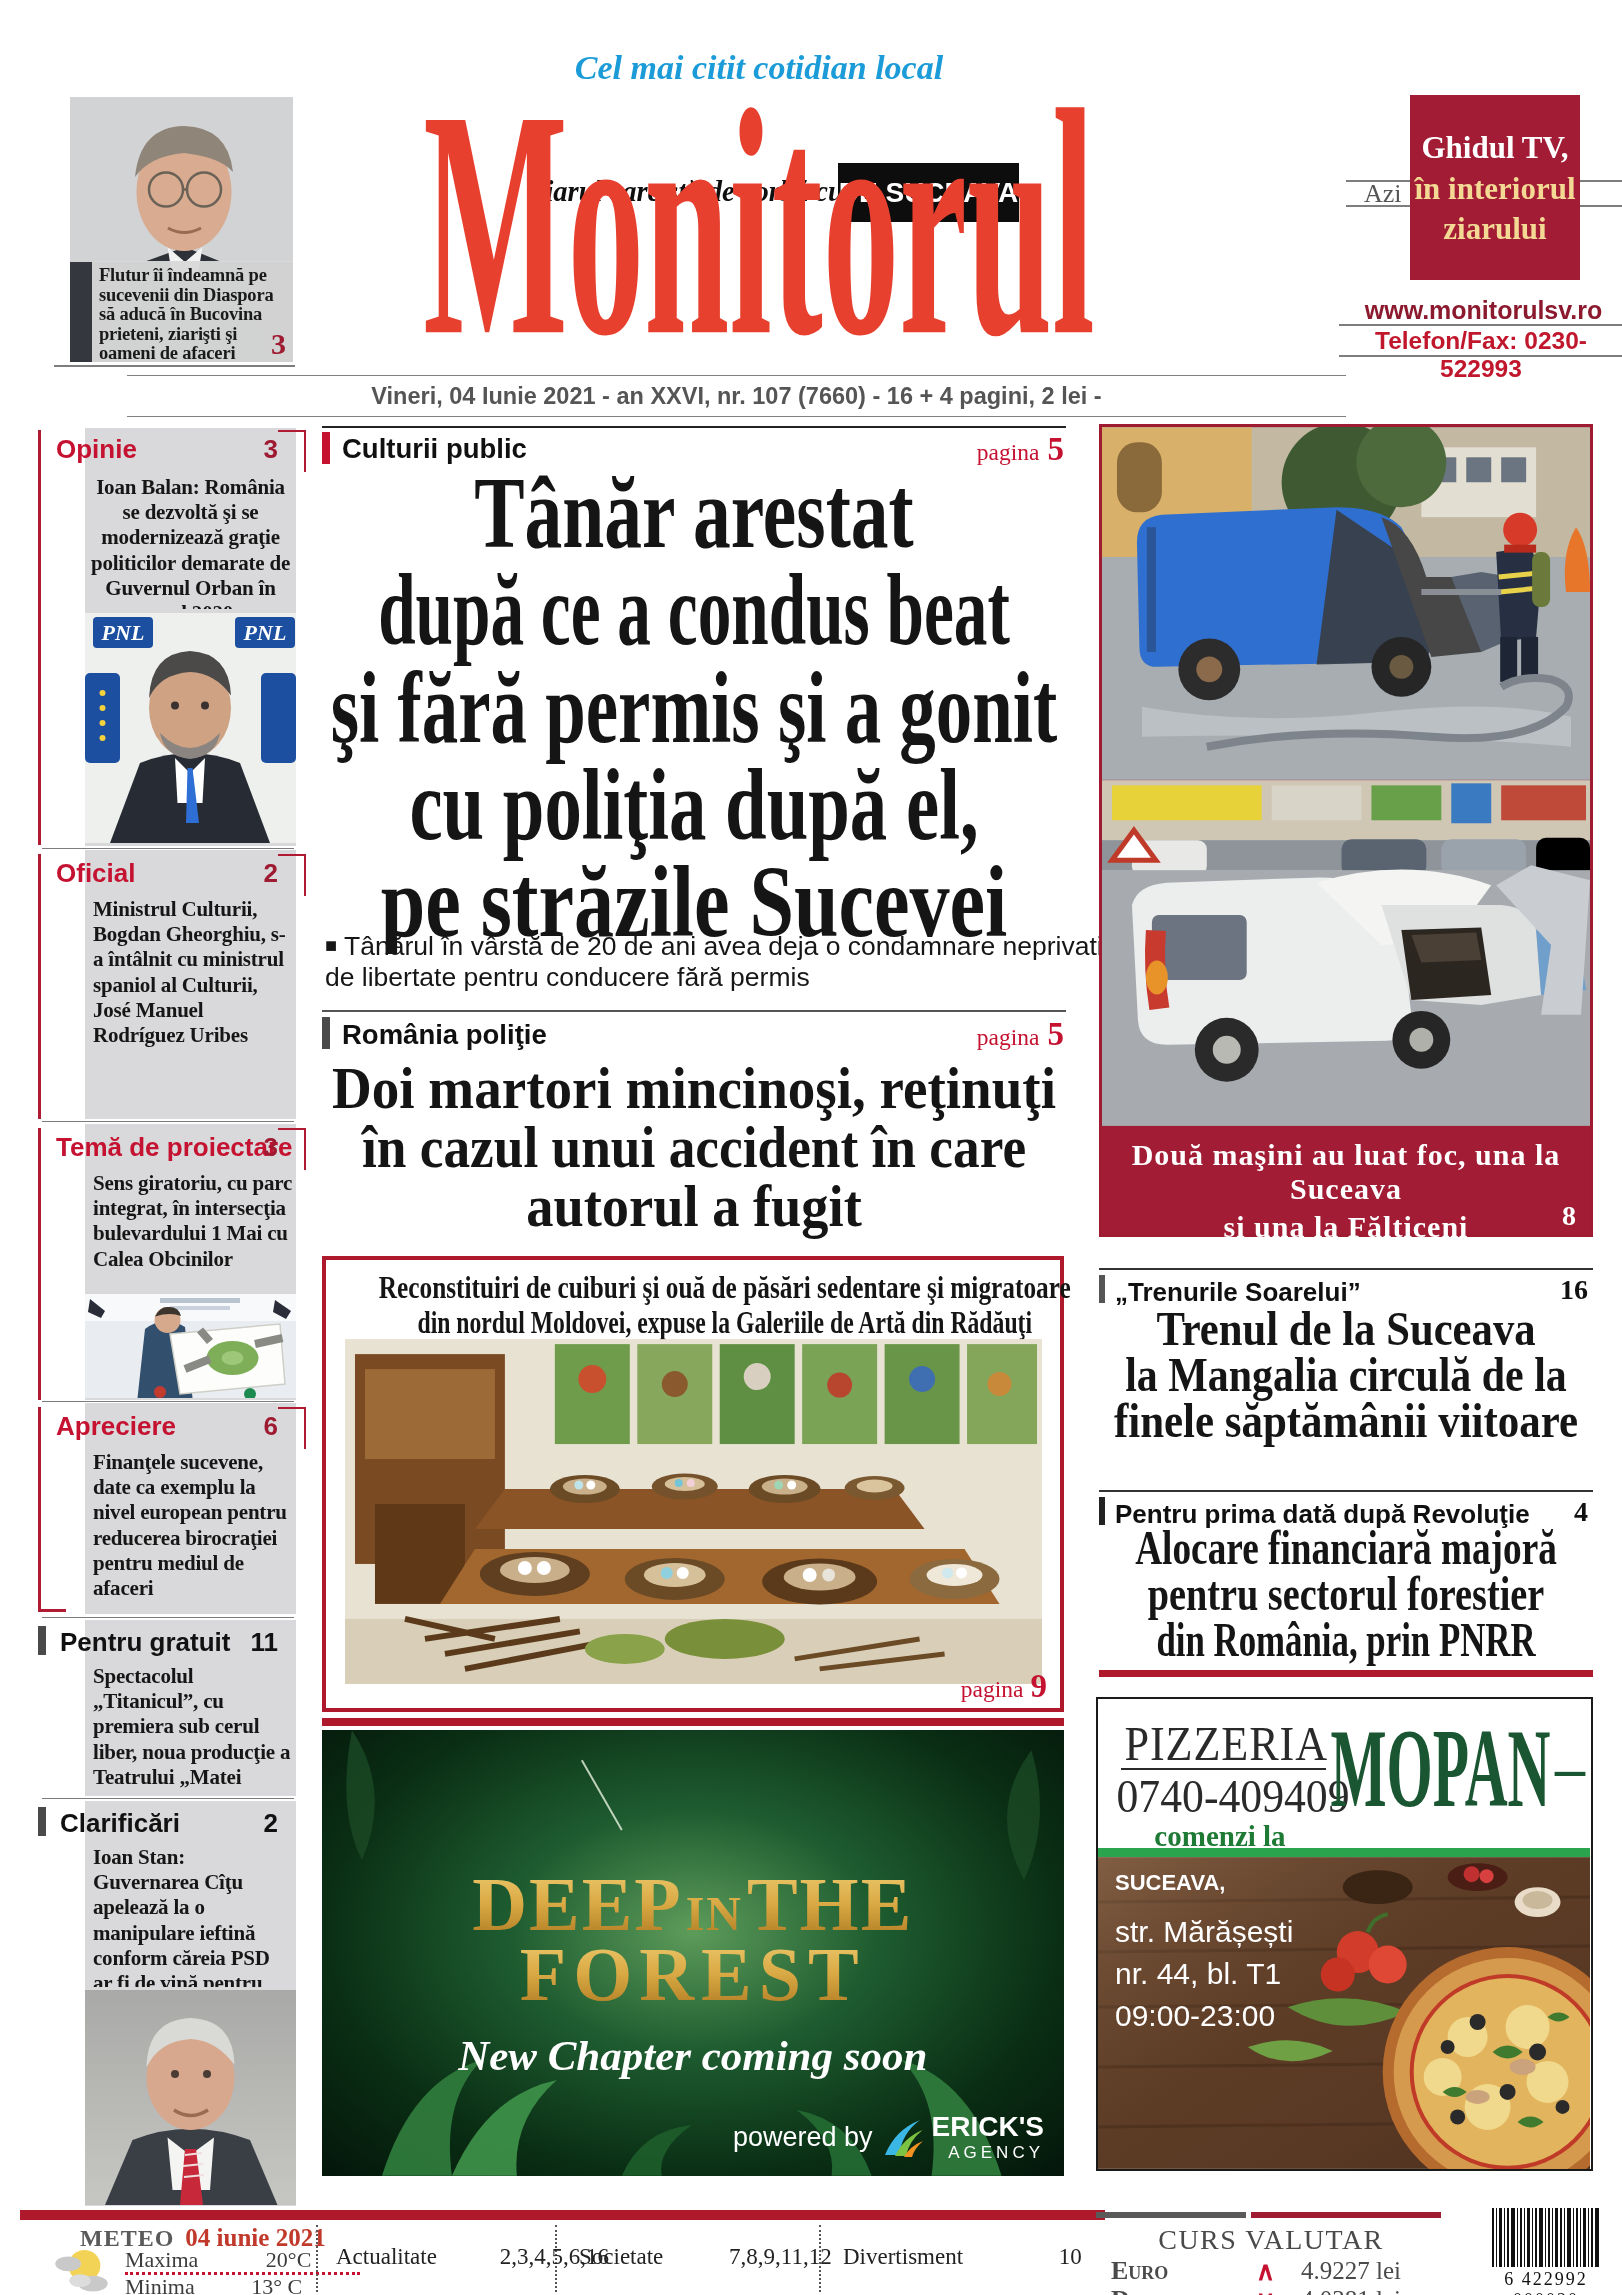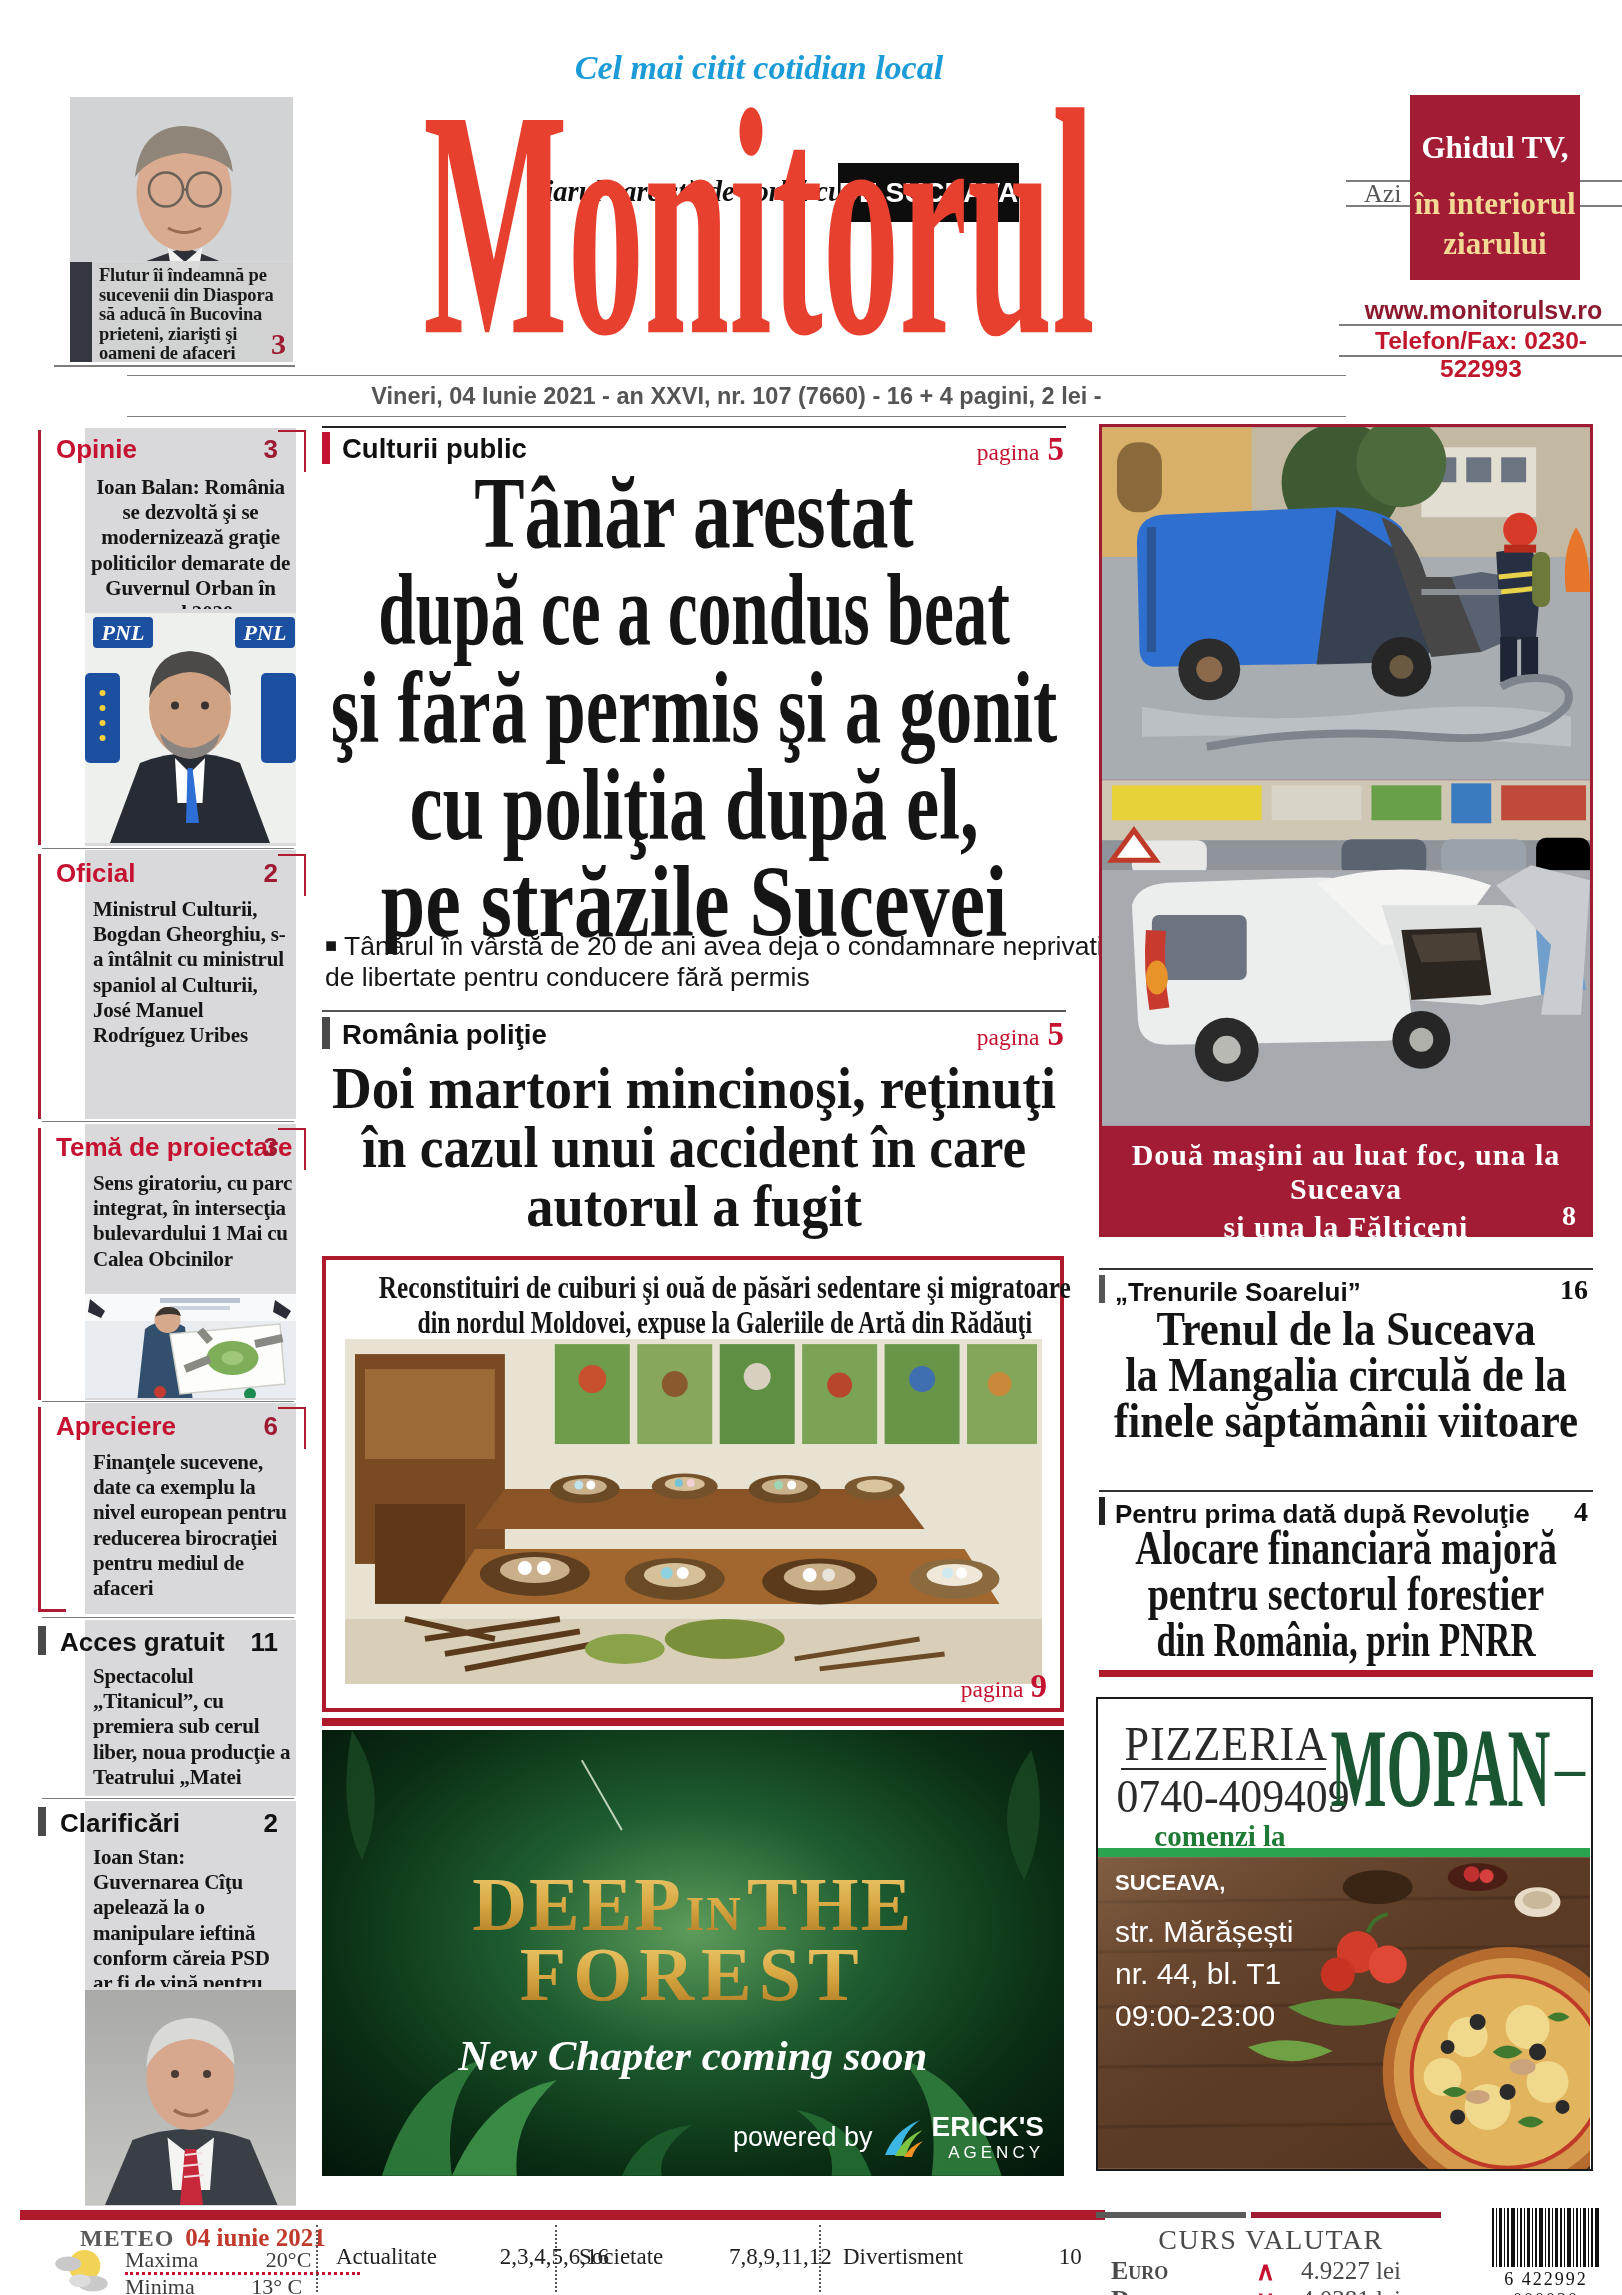--- a/index.html
+++ b/index.html
@@ -41,21 +41,21 @@
   </svg>
 
   <div class="abs san b c" style="left:127px;top:375px;width:1219px;height:40px;line-height:40px;font-size:23.5px;color:#555;border-top:1.5px solid #808080;border-bottom:1.5px solid #808080;">Vineri, 04 Iunie 2021 - an XXVI, nr. 107 (7660) - 16 + 4 pagini, 2 lei -</div>
 
   <div class="abs rule" style="left:1346px;top:180px;width:277px;height:1.5px;"></div>
   <div class="abs rule" style="left:1346px;top:205px;width:277px;height:1.5px;"></div>
   <div class="abs ser" style="left:1364px;top:179px;font-size:26px;color:#555;">Azi</div>
 
   <div class="abs c" style="left:1410px;top:95px;width:170px;height:185px;background:#a21c35;">
     <div class="ser b" style="margin-top:35px;font-size:31px;color:#fff;">Ghidul TV,</div>
-    <div class="ser b" style="margin-top:20px;font-size:31px;color:#f4d995;">în interiorul</div>
+    <div class="ser b" style="margin-top:5px;font-size:31px;color:#f4d995;">în interiorul</div>
     <div class="ser b" style="margin-top:4px;font-size:31px;color:#f4d995;">ziarului</div>
   </div>
 
   <div class="abs san b c" style="left:1344px;top:296px;width:279px;font-size:25px;color:#8c1a2f;">www.monitorulsv.ro</div>
   <div class="abs rule" style="left:1339px;top:324px;width:284px;height:1.5px;"></div>
   <div class="abs san b c" style="left:1339px;top:327px;width:284px;font-size:24.5px;color:#c0172c;">Telefon/Fax: 0230-522993</div>
   <div class="abs rule" style="left:1339px;top:355px;width:284px;height:1.5px;"></div>
 
   <div class="abs" style="left:70px;top:97px;width:223px;height:265px;overflow:hidden;">
     <svg width="223" height="265" viewBox="0 0 446 530">
@@ -147,21 +147,21 @@
   <div class="abs" style="left:38px;top:1407px;width:2.5px;height:204px;background:#b01a32;"></div>
   <div class="abs" style="left:38px;top:1609px;width:28px;height:2.5px;background:#b01a32;"></div>
   <div class="abs" style="left:278px;top:1407px;width:26px;height:40px;border-top:2.5px solid #b01a32;border-right:2.5px solid #b01a32;"></div>
   <div class="abs sb-label" style="left:56px;top:1411px;color:#c41230;">Apreciere</div>
   <div class="abs sb-num" style="left:250px;top:1411px;width:28px;text-align:right;color:#9e1b32;">6</div>
   <div class="abs sb-head" style="left:93px;top:1450px;width:200px;height:158px;overflow:hidden;">Finanţele sucevene, date ca exemplu la nivel european pentru reducerea birocraţiei pentru mediul de afaceri</div>
 
   <div class="abs rule" style="left:42px;top:1617px;width:252px;height:1px;"></div>
   <div class="abs sb-panel" style="left:85px;top:1620px;width:211px;height:176px;"></div>
   <div class="abs" style="left:38px;top:1626px;width:8px;height:29px;background:#4a4a4a;"></div>
-  <div class="abs sb-label" style="left:60px;top:1627px;color:#111;">Acces gratuit</div>
+  <div class="abs sb-label" style="left:60px;top:1627px;color:#111;">Pentru gratuit</div>
   <div class="abs sb-num" style="left:245px;top:1627px;width:33px;text-align:right;color:#111;">11</div>
   <div class="abs sb-head" style="left:93px;top:1664px;width:200px;height:128px;overflow:hidden;">Spectacolul „Titanicul”, cu premiera sub cerul liber, noua producţie a Teatrului „Matei Vişniec”</div>
 
   <div class="abs rule" style="left:42px;top:1798px;width:252px;height:1px;"></div>
   <div class="abs sb-panel" style="left:85px;top:1801px;width:211px;height:405px;"></div>
   <div class="abs" style="left:38px;top:1807px;width:8px;height:29px;background:#4a4a4a;"></div>
   <div class="abs sb-label" style="left:60px;top:1808px;color:#111;">Clarificări</div>
   <div class="abs sb-num" style="left:245px;top:1808px;width:33px;text-align:right;color:#111;">2</div>
   <div class="abs sb-head" style="left:93px;top:1845px;width:200px;height:142px;overflow:hidden;">Ioan Stan: Guvernarea Cîţu apelează la o manipulare ieftină conform căreia PSD ar fi de vină pentru eşecul programului de vaccinare</div>
   <div class="abs" style="left:85px;top:1990px;width:211px;height:215px;overflow:hidden;">

